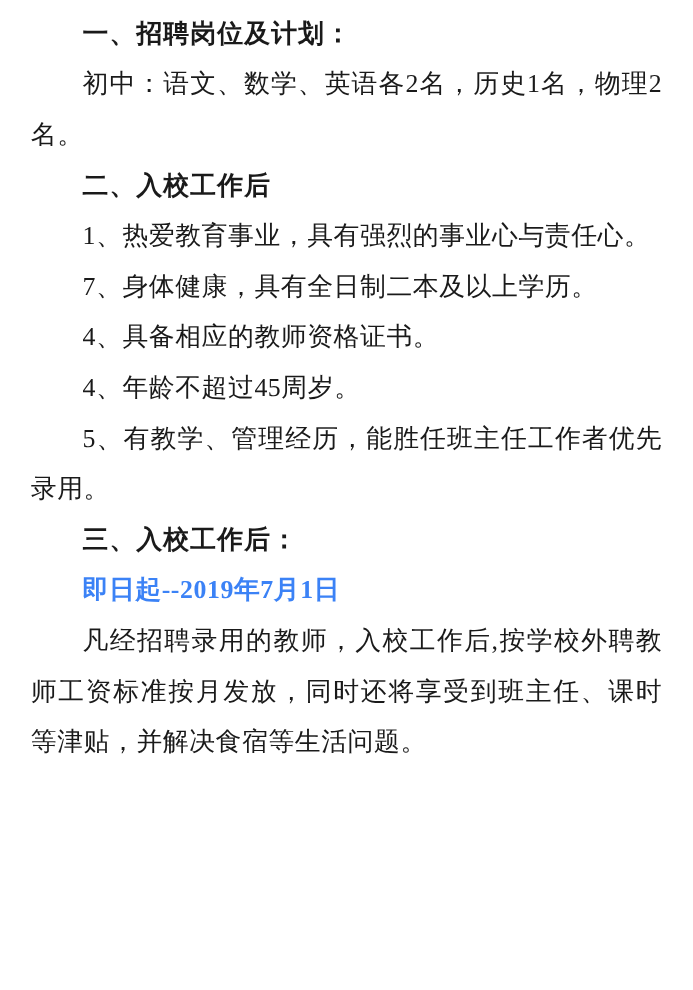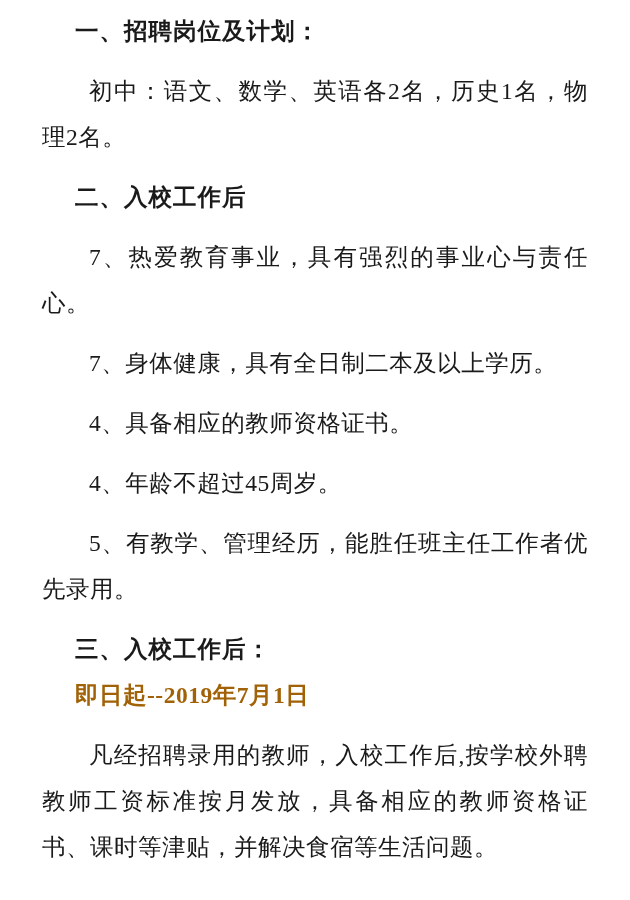--- a/index.html
+++ b/index.html
@@ -17,59 +17,59 @@
     width: 630px;
     height: 900px;
     box-sizing: border-box;
     padding: 8px 28px 0 28px;
     overflow: hidden;
   }
   .para {
     font-size: 23.5px;
     line-height: 46px;
     letter-spacing: 0.5px;
-    margin: 14px;
+    margin: 0;
     text-align: justify;
     text-justify: inter-ideograph;
   }
   .indent {
     text-indent: 2em;
   }
   .heading {
     font-weight: bold;
     text-indent: 2em;
     font-size: 23.5px;
     line-height: 46px;
     letter-spacing: 1px;
     margin: 0;
   }
   .red {
-    color: #a16207;
+    color: #3b82f6;
     font-weight: bold;
     text-indent: 2em;
     font-size: 23.5px;
     line-height: 46px;
     margin: 0;
     letter-spacing: 0.5px;
   }
   .body-text {
     font-weight: 500;
   }
 </style>
 </head>
 <body>
 
 <div id="doc">
   <p class="heading">一、招聘岗位及计划：</p>
   <p class="para indent body-text">初中：语文、数学、英语各2名，历史1名，物理2名。</p>
 
   <p class="heading">二、入校工作后</p>
-  <p class="para indent body-text">7、热爱教育事业，具有强烈的事业心与责任心。</p>
+  <p class="para indent body-text">1、热爱教育事业，具有强烈的事业心与责任心。</p>
   <p class="para indent body-text">7、身体健康，具有全日制二本及以上学历。</p>
   <p class="para indent body-text">4、具备相应的教师资格证书。</p>
   <p class="para indent body-text">4、年龄不超过45周岁。</p>
   <p class="para indent body-text">5、有教学、管理经历，能胜任班主任工作者优先录用。</p>
 
   <p class="heading">三、入校工作后：</p>
   <p class="red">即日起--2019年7月1日</p>
 
-  <p class="para indent body-text">凡经招聘录用的教师，入校工作后,按学校外聘教师工资标准按月发放，具备相应的教师资格证书、课时等津贴，并解决食宿等生活问题。</p>
+  <p class="para indent body-text">凡经招聘录用的教师，入校工作后,按学校外聘教师工资标准按月发放，同时还将享受到班主任、课时等津贴，并解决食宿等生活问题。</p>
 </div>
 
 </body></html>

